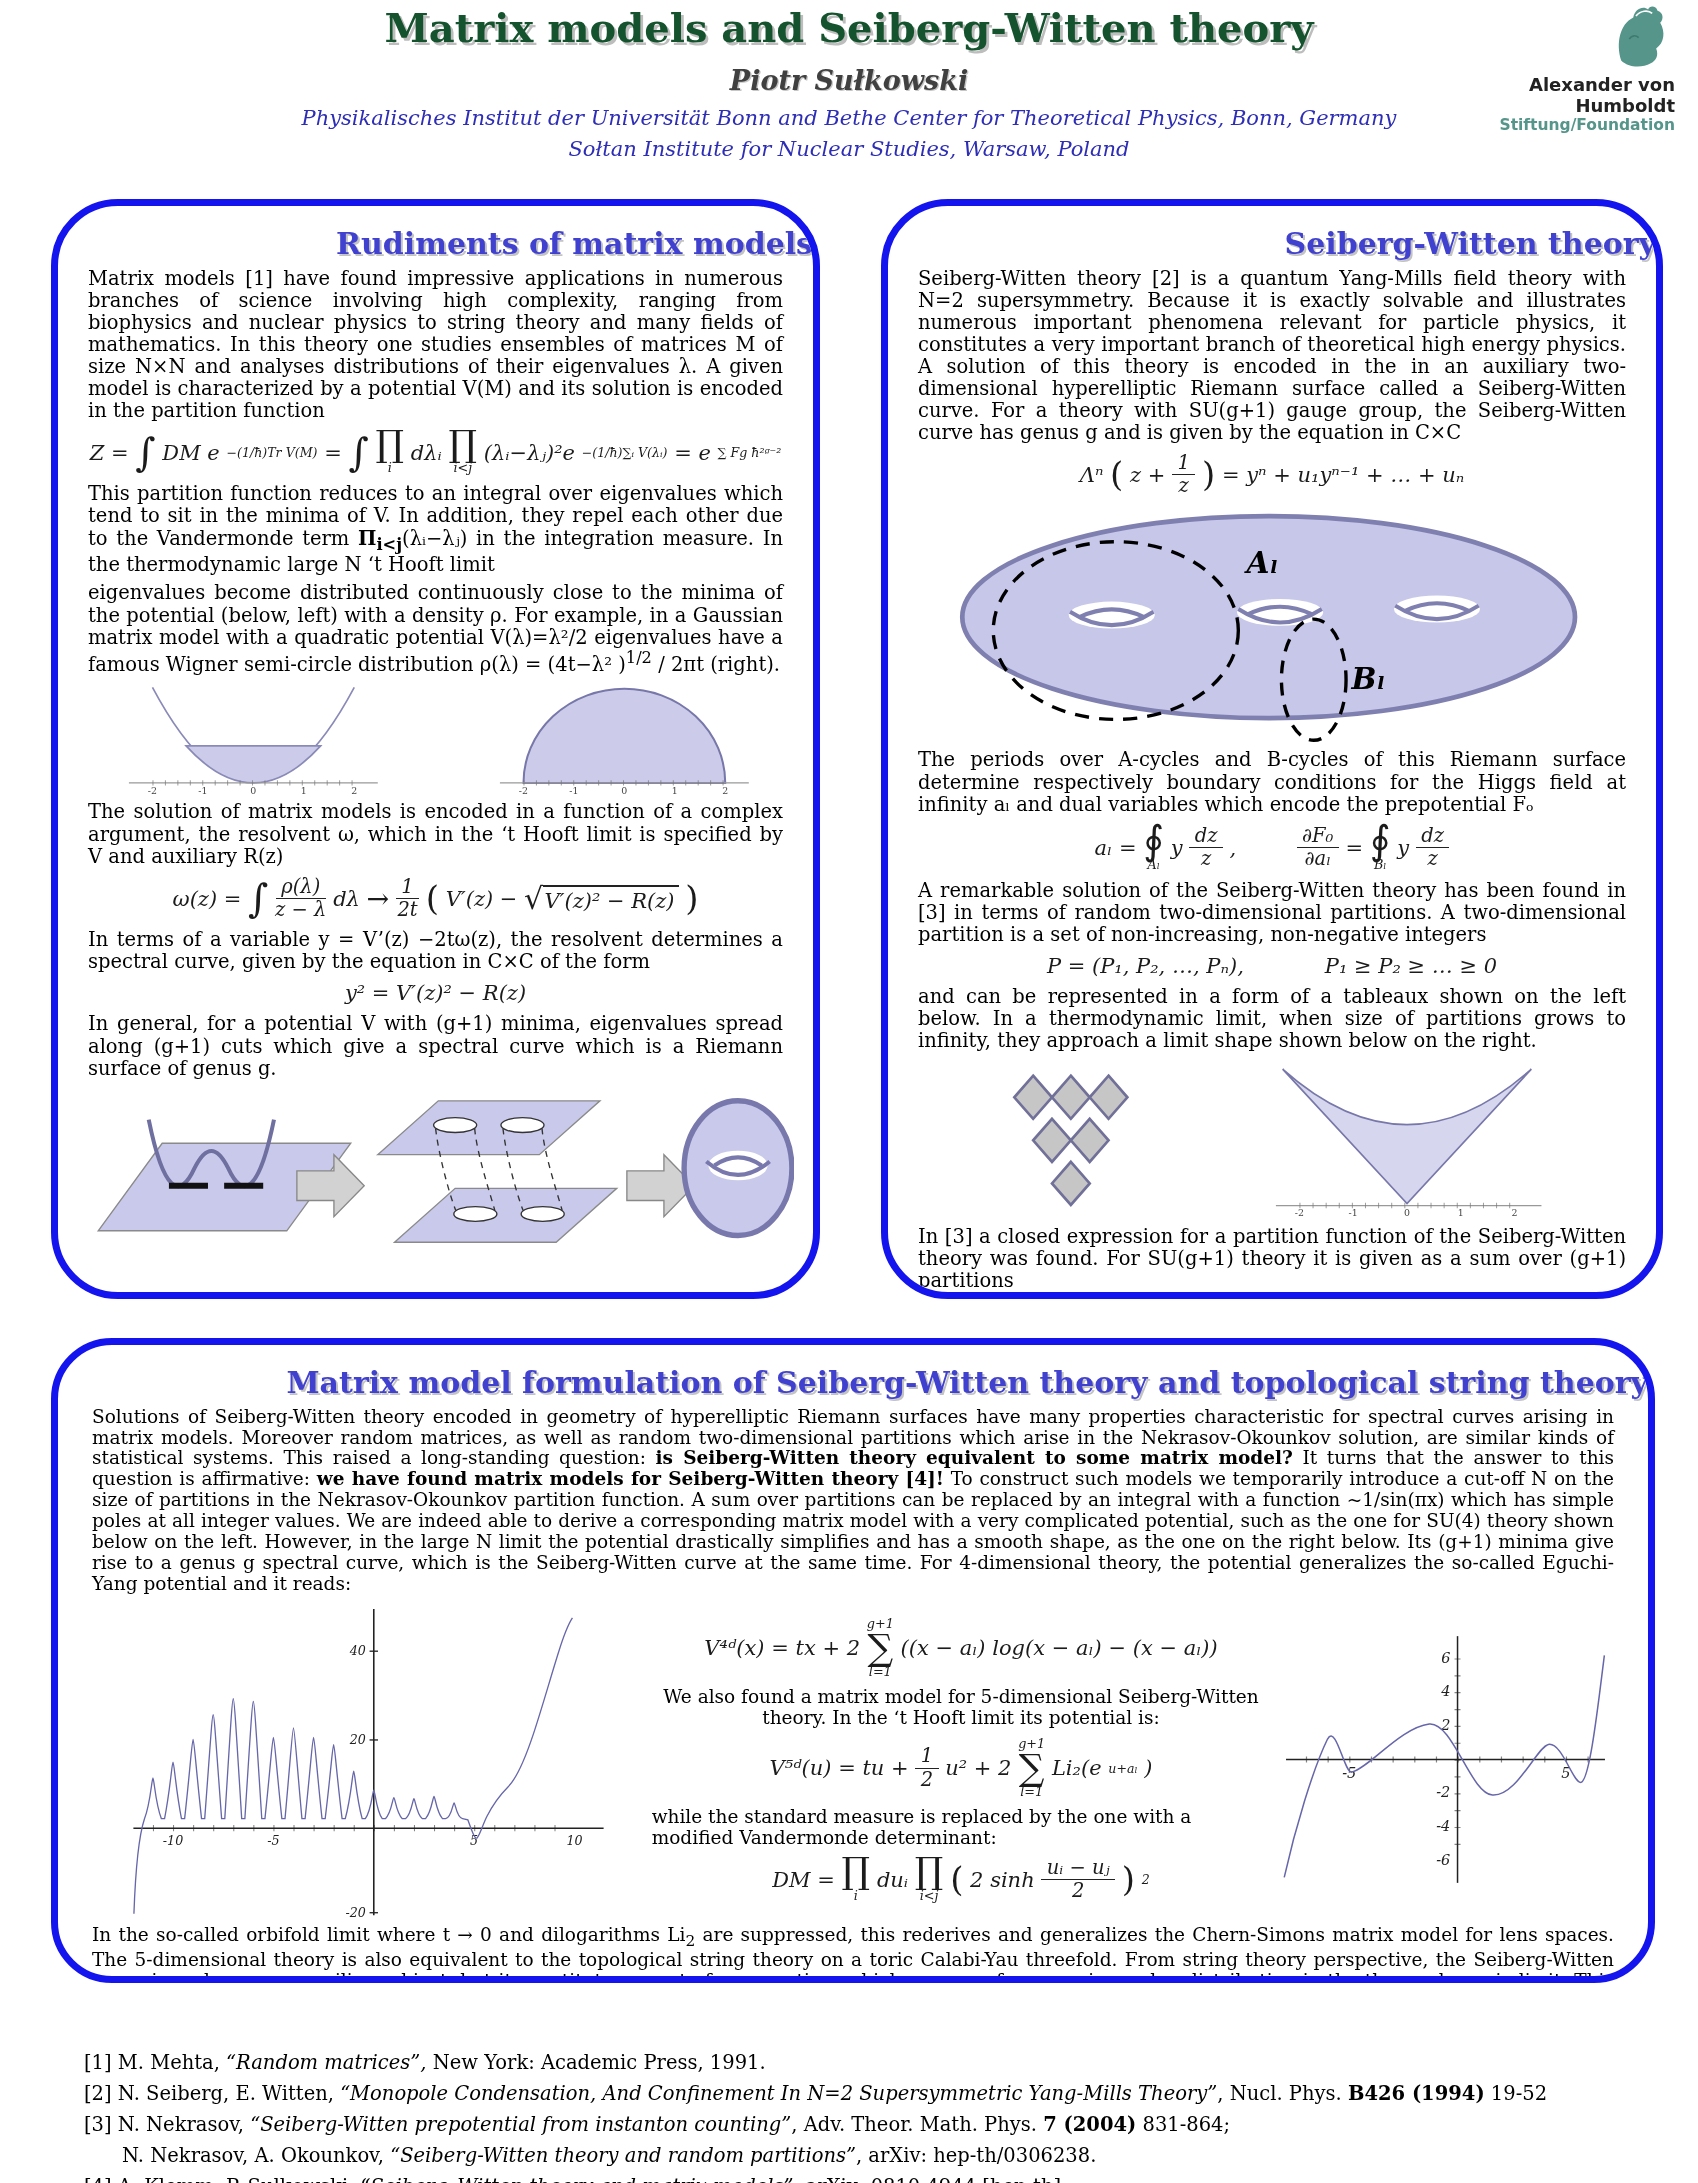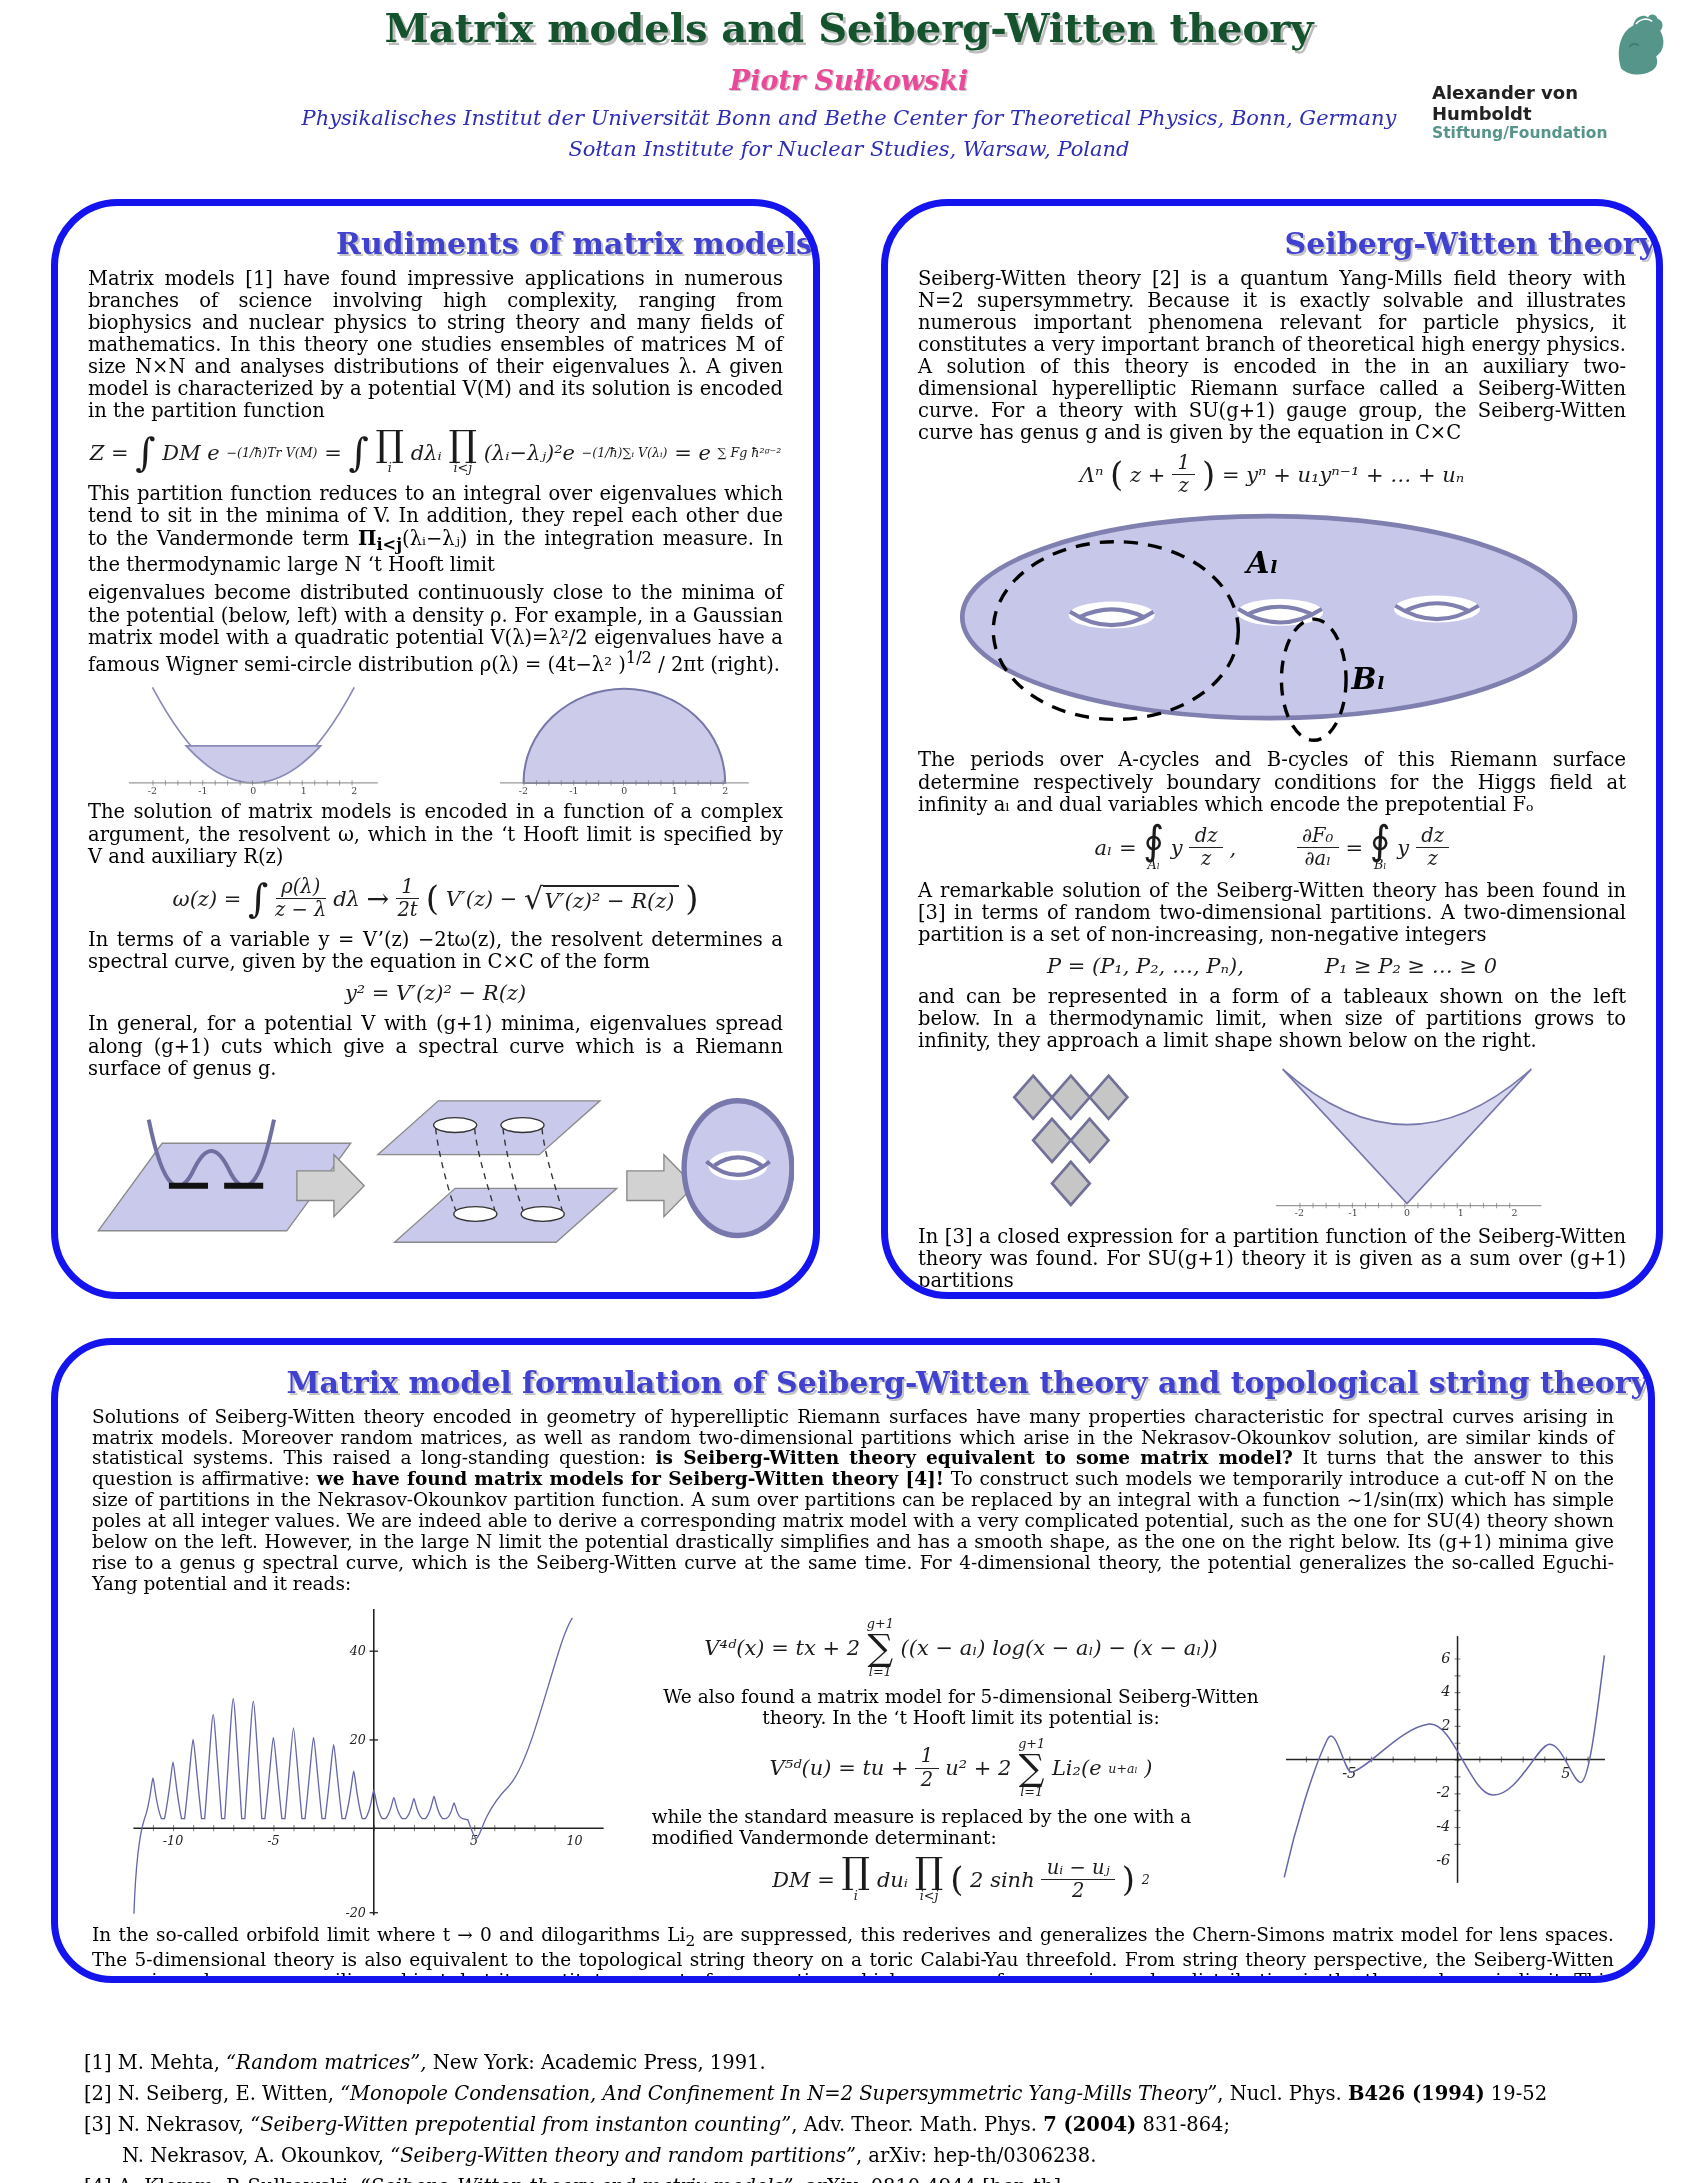--- a/index.html
+++ b/index.html
@@ -6,24 +6,24 @@
   body{width:1698px;height:2183px;position:relative;font-family:"DejaVu Serif","Liberation Serif",serif;color:#000;}
 
   
   .hdr{position:absolute;left:0;top:0;width:1698px;height:195px;}
   .logo-row{position:absolute;left:19px;top:12px;display:flex;align-items:flex-end;gap:9.4px;}
   .uni-txt{font-family:"DejaVu Sans","Liberation Sans",sans-serif;font-size:30px;color:#3a3a3a;letter-spacing:-0.7px;}
   .uni-txt b{color:#1d6fb8;}
   .poster-title{position:absolute;left:50%;transform:translateX(-50%);top:4px;white-space:nowrap;
     font-size:40px;font-weight:bold;color:#14532d;text-shadow:2.7px 2.7px 0 #bdbdbd;}
   .poster-author{position:absolute;left:50%;transform:translateX(-50%);top:65px;white-space:nowrap;
-    font-size:27px;font-weight:bold;font-style:italic;color:#ec4899;text-shadow:1.3px 1.3px 0 #c6c6c6;}
+    font-size:27px;font-weight:bold;font-style:italic;color:#404040;text-shadow:1.3px 1.3px 0 #c6c6c6;}
   .affil{position:absolute;left:50%;transform:translateX(-50%);white-space:nowrap;font-size:21px;font-style:italic;color:#2d2db5;}
   .affil1{top:106px;text-align:center;} .affil2{top:137px;}
-  .humboldt{position:absolute;right:23px;top:12px;width:243px;text-align:left;font-family:"DejaVu Sans","Liberation Sans",sans-serif;}
+  .humboldt{position:absolute;right:23px;top:4px;width:243px;text-align:right;font-family:"DejaVu Sans","Liberation Sans",sans-serif;}
   .humboldt .l1{font-size:18px;font-weight:bold;color:#222;}
   .humboldt .l2{font-size:15.5px;font-weight:bold;color:#55958a;}
 
   
   .panel{position:absolute;background:#fff;border:7.4px solid #1414ee;border-radius:67px;box-sizing:border-box;overflow:hidden;}
   .panel-left{left:51px;top:199px;width:769px;height:1100px;}
   .panel-right{left:881px;top:199px;width:782px;height:1100px;}
   .panel-bottom{left:51px;top:1338px;width:1604px;height:645px;border-radius:61px;}
   .panel h2{text-align:right;font-size:30px;color:#4141d0;font-weight:bold;text-shadow:2px 2px 0 #c3c3c3;margin:20px 0 4px;}
   .pbody{padding:0 30px;}

